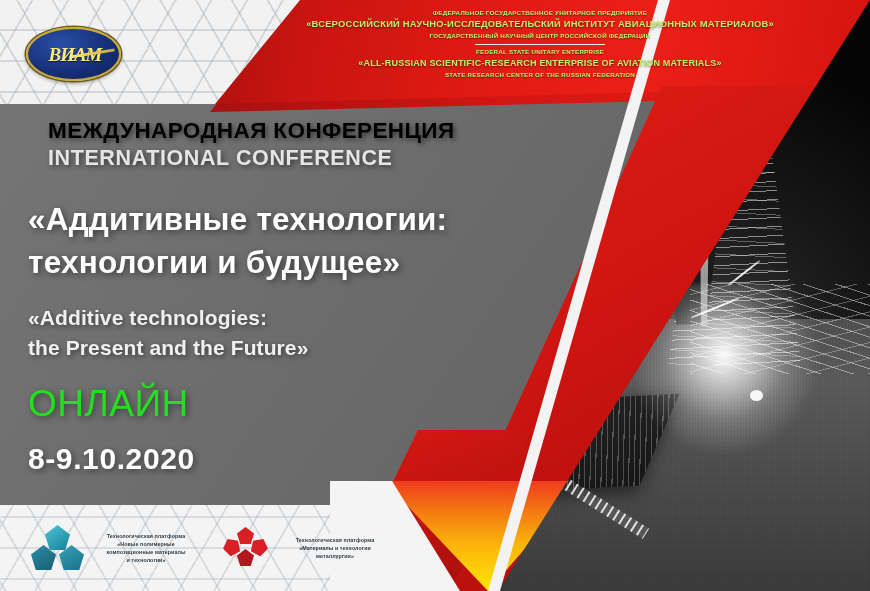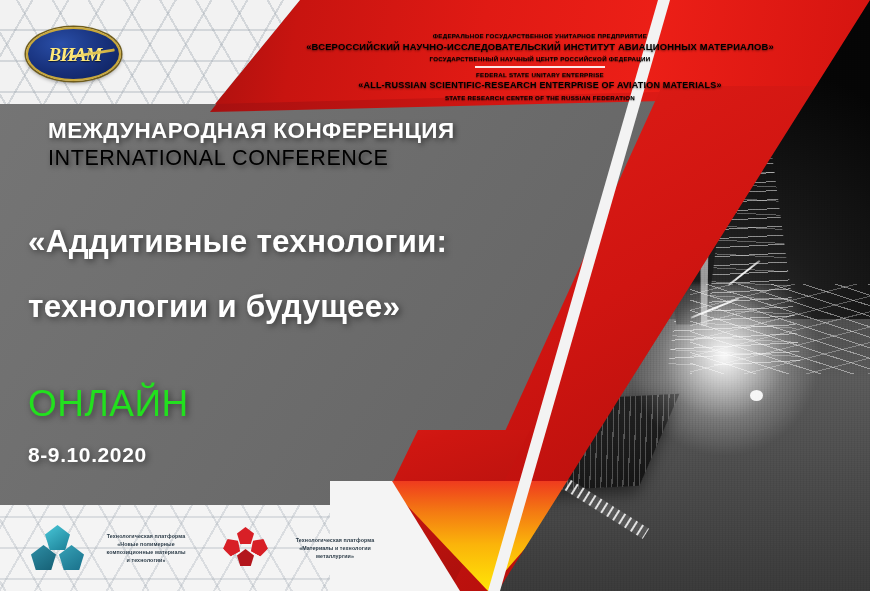--- a/index.html
+++ b/index.html
@@ -188,46 +188,46 @@
   }
   .viam-swoosh{
     position:absolute;right:6px;top:46%;width:46px;height:3px;
     background:linear-gradient(90deg,#ffe97a,#c9a83a);
     transform:rotate(-9deg);border-radius:2px;
   }
 
   
   .hdr-text{
     position:absolute;left:210px;top:6px;width:660px;height:96px;
-    z-index:5;text-align:center;color:#000000;
-    display:flex;flex-direction:column;align-items:center;justify-content:flex-end;
+    z-index:5;text-align:center;color:#bef264;
+    display:flex;flex-direction:column;align-items:center;justify-content:flex-start;
     padding-top:2px;
   }
   .hdr-small{font-size:6.2px;font-weight:bold;letter-spacing:.25px;line-height:1.5;
     text-shadow:0 1px 1px rgba(0,0,0,.5);white-space:nowrap;}
   .hdr-big{font-size:9.4px;font-weight:bold;letter-spacing:.2px;line-height:1.5;
     text-shadow:0 1px 2px rgba(0,0,0,.55);white-space:nowrap;}
   .hdr-rule{width:130px;height:1.6px;background:rgba(255,255,255,.9);margin:3px 0 2px;}
   .hdr-big.en{font-size:9.0px;}
 
   
   .conf-line{
     position:absolute;left:32px;top:115px;z-index:5;display:flex;align-items:flex-start;
   }
   .roman{
     font-size:52px;font-weight:bold;color:#fff;line-height:.92;letter-spacing:1px;
     text-shadow:2px 2px 5px rgba(0,0,0,.55);
   }
   .conf-stack{margin-left:16px;padding-top:3px;}
   .conf-ru{
-    font-size:22.5px;font-weight:bold;color:#ffffff;letter-spacing:.4px;line-height:1.18;
+    font-size:22.5px;font-weight:bold;color:#000000;letter-spacing:.4px;line-height:1.18;
     text-shadow:2px 2px 5px rgba(0,0,0,.5);white-space:nowrap;
   }
   .conf-en{
-    font-size:21.5px;font-weight:normal;color:#000000;letter-spacing:.6px;line-height:1.22;
+    font-size:21.5px;font-weight:bold;color:#e5e5e5;letter-spacing:.6px;line-height:1.22;
     text-shadow:2px 2px 5px rgba(0,0,0,.5);white-space:nowrap;
   }
 
   .title-ru{
     position:absolute;left:28px;top:198px;z-index:5;
     font-size:31.5px;font-weight:bold;color:#fff;line-height:1.38;letter-spacing:.2px;
     text-shadow:2px 2px 6px rgba(0,0,0,.5);
   }
   .title-en{
     position:absolute;left:28px;top:303px;z-index:5;
@@ -235,21 +235,21 @@
     text-shadow:2px 2px 5px rgba(0,0,0,.45);
   }
 
   .online{
     position:absolute;left:28px;top:385px;z-index:5;
     font-size:37px;font-weight:normal;color:#22e01e;letter-spacing:.5px;line-height:1;
     text-shadow:2px 2px 6px rgba(0,0,0,.5);
   }
   .dates{
     position:absolute;left:28px;top:444px;z-index:5;
-    font-size:21px;font-weight:bold;color:#fff;letter-spacing:.6px;line-height:1;
+    font-size:30px;font-weight:bold;color:#fff;letter-spacing:.6px;line-height:1;
     text-shadow:2px 2px 6px rgba(0,0,0,.45);
   }
 
   
   .partners{
     position:absolute;left:0;bottom:0;width:470px;height:86px;z-index:5;
     display:flex;align-items:center;gap:18px;padding-left:30px;
   }
   .partner{display:flex;align-items:center;gap:7px;}
   .p-mark{position:relative;width:54px;height:46px;flex:0 0 auto;}
@@ -271,21 +271,21 @@
   .petal{
     position:absolute;width:17px;height:17px;background:#d81f26;
     clip-path:polygon(50% 0,100% 38%,81% 100%,19% 100%,0 38%);
   }
   .petal.p1{left:16px;top:0;}
   .petal.p2{left:2px;top:11px;transform:rotate(-28deg);}
   .petal.p3{left:30px;top:11px;transform:rotate(28deg);}
   .petal.p4{left:16px;top:22px;background:#b3161c;}
 
   
-  .nowrap{white-space:nowrap;margin-top:22px;}
+  .nowrap{white-space:nowrap;}
 </style>
 </head>
 <body>
 
 <div id="poster">
 
   <div class="layer body-gray"></div>
 
   <div class="hex-bottom">
     <div class="hex-pattern"></div>
@@ -348,20 +348,24 @@
       <div class="conf-ru">МЕЖДУНАРОДНАЯ КОНФЕРЕНЦИЯ</div>
       <div class="conf-en">INTERNATIONAL CONFERENCE</div>
     </div>
   </div>
 
   <div class="title-ru">
     <div class="nowrap">«Аддитивные технологии:</div>
     <div class="nowrap">технологии и будущее»</div>
   </div>
 
+  <div class="title-en">
+    <div class="nowrap">«Additive technologies:</div>
+    <div class="nowrap">the Present and the Future»</div>
+  </div>
 
   <div class="online">ОНЛАЙН</div>
   <div class="dates">8-9.10.2020</div>
 
   <div class="partners">
 
     <div class="partner">
       <div class="p-mark">
         <span class="pent a"></span>
         <span class="pent b"></span>

